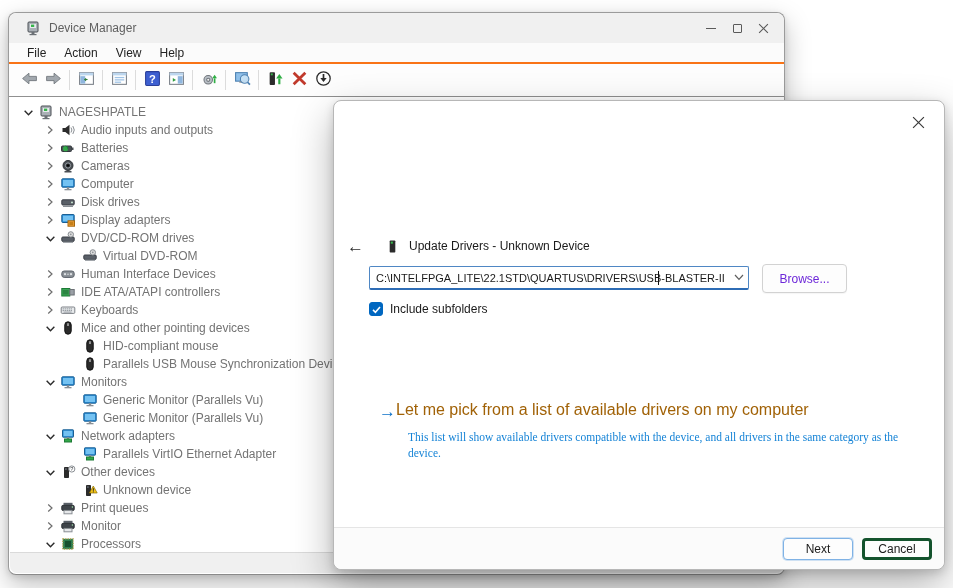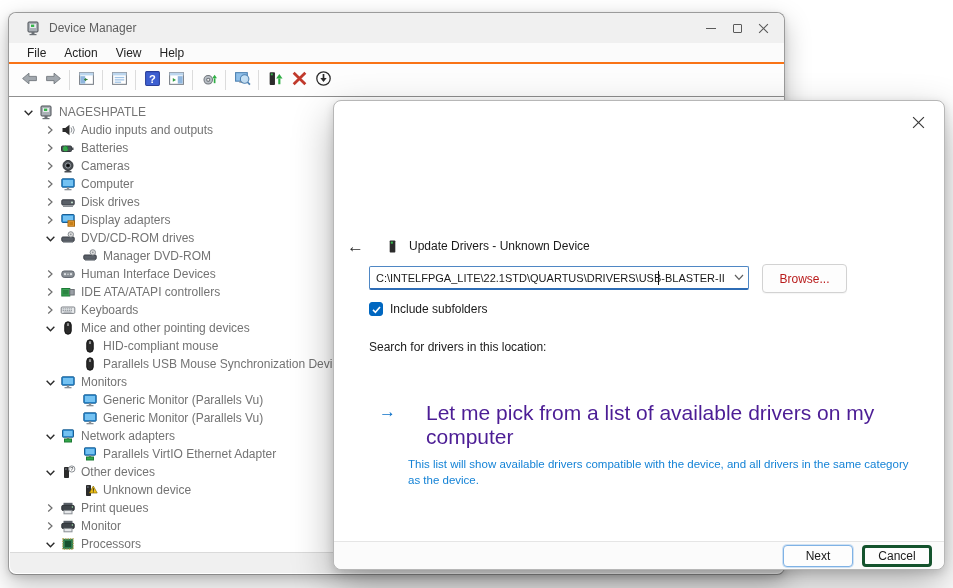--- a/index.html
+++ b/index.html
@@ -94,37 +94,37 @@
   .combo-wrap input {
     flex: 1; border: none; outline: none; background: transparent;
     font-family: "Liberation Sans", sans-serif; font-size: 11px; color: #1a1a1a;
     padding: 0 0 0 6px; height: 100%;
   }
   .combo-chevron { width: 18px; display: flex; align-items: center; justify-content: center; color: #5f5f5f; }
   .text-caret { position: absolute; left: 288px; top: 4px; width: 1px; height: 14px; background: #111; }
 
   .browse-btn { position: absolute; left: 428px; top: 163px; width: 85px; height: 29px;
     background: #fdfdfd; border: 1px solid #d2d2d2; border-radius: 4px;
-    font-size: 12px; color: #b91c1c; display: flex; align-items: center; justify-content: center;
+    font-size: 12px; color: #6d28d9; display: flex; align-items: center; justify-content: center;
     box-shadow: 0 1px 1px rgba(0,0,0,.04); }
 
   .subfolders-row { position: absolute; left: 35px; top: 201px; display: flex; }
   .checkbox { width: 14px; height: 14px; border-radius: 3px; background: #0067c0; border: 1px solid #0067c0;
     display: flex; align-items: center; justify-content: center; }
   .checkbox svg { width: 11px; height: 11px; }
   .subfolders-label { margin-left: 7px; font-size: 12px; color: #1a1a1a; }
 
   .pick-section { position: absolute; left: 45px; top: 300px; }
   .pick-row { display: flex; }
   .pick-arrow { font-size: 17px; color: #0d72c8; line-height: 20px; margin-top:1px; }
-  .pick-title { margin-left: 30px; font-size: 21px; color: #4c1d95; }
+  .pick-title { margin-left: 0; font-size: 16px; color: #a16207; }
   .pick-desc { margin-left: 29px; margin-top: 7px; font-size: 11.5px; line-height: 16px;
-    color: #1583d6; max-width: 515px; }
-
-  .dlg-footer { position: absolute; left: 0; right: 0; bottom: 0; height: 28px;
+    color: #1583d6; max-width: 515px; font-family: Liberation Serif, serif; }
+
+  .dlg-footer { position: absolute; left: 0; right: 0; bottom: 0; height: 42px;
     background: #fbfbfb; border-top: 1px solid #e5e5e5; border-radius: 0 0 8px 8px;
     display: flex; align-items: center; justify-content: flex-end; padding-right: 12px; gap: 9px; }
   .dlg-btn { width: 70px; height: 22px; border-radius: 4px; background: #fdfdfd;
     font-size: 12px; color: #1a1a1a; display: flex; align-items: center; justify-content: center; }
   .btn-next { border: 1px solid #7fb2e5; box-shadow: 0 0 0 1px rgba(127,178,229,.35); }
   .btn-cancel { border: 3px solid #14532d; }
 </style>
 </head>
 <body>
 
@@ -359,21 +359,21 @@
         <span class="tw-label">DVD/CD-ROM drives</span>
       </div>
       <div class="tree-row" style="padding-left: 54px;">
         <span class="tw-chevron"></span>
         <span class="tw-icon"><svg viewBox="0 0 16 16">
             <rect x="1.8" y="7" width="12.4" height="4.4" rx="1" fill="#5a6068" stroke="#3a3f46"></rect>
             <rect x="3" y="11.6" width="10" height="1.2" fill="#8a9096"></rect>
             <circle cx="10.8" cy="4.4" r="2.7" fill="#dcdcdc" stroke="#8a8f94"></circle>
             <circle cx="10.8" cy="4.4" r="0.8" fill="#8a8f94"></circle>
           </svg></span>
-        <span class="tw-label">Manager DVD-ROM</span>
+        <span class="tw-label">Virtual DVD-ROM</span>
       </div>
       <div class="tree-row" style="padding-left: 32px;">
         <span class="tw-chevron">
           <svg width="10" height="10" viewBox="0 0 10 10">
             <path d="M3.2 1.5 L7 5 L3.2 8.5" fill="none" stroke="#6e6e6e" stroke-width="1.2"></path>
           </svg>
         </span>
         <span class="tw-icon"><svg viewBox="0 0 16 16">
             <rect x="1.8" y="5" width="12.4" height="6.4" rx="2.4" fill="#8a9096" stroke="#5a6068"></rect>
             <circle cx="5" cy="8.2" r="1.1" fill="#e0e3e6"></circle>
@@ -587,21 +587,20 @@
     <span class="dlg-dev-icon">
       <svg viewBox="0 0 16 16">
           <rect x="5" y="1.5" width="6" height="13" rx="0.8" fill="#2b2b2b"></rect>
           <rect x="6.2" y="2.8" width="2.2" height="2.2" fill="#35b44a"></rect>
         </svg>
     </span>
     <span class="dlg-title">Update Drivers - Unknown Device</span>
   </div>
 
 
-  <div class="search-label">Search for drivers in this location:</div>
 
   <div class="combo-wrap">
     <input type="text" value="C:\INTELFPGA_LITE\22.1STD\QUARTUS\DRIVERS\USB-BLASTER-II" style="">
     <span class="text-caret"></span>
     <span class="combo-chevron">
       <svg width="10" height="7" viewBox="0 0 10 7">
           <path d="M1 1 L5 5.4 L9 1" fill="none" stroke="#5f5f5f" stroke-width="1.2"></path>
         </svg>
     </span>
   </div>

